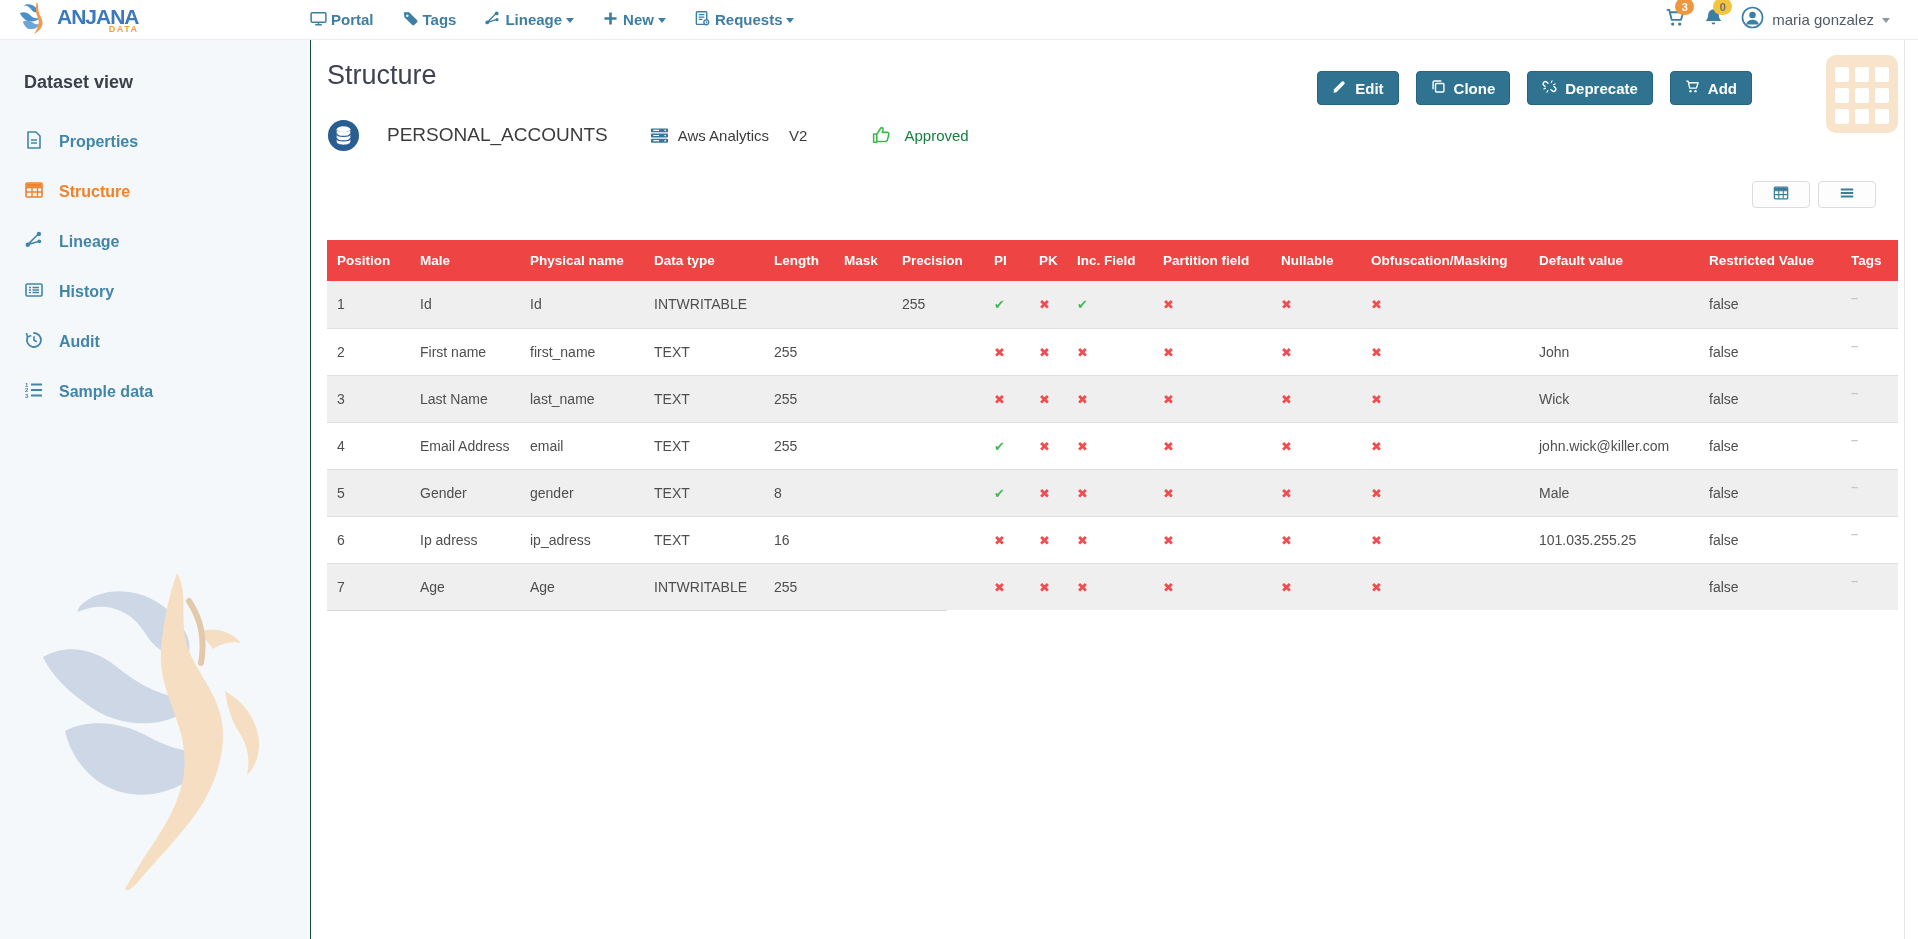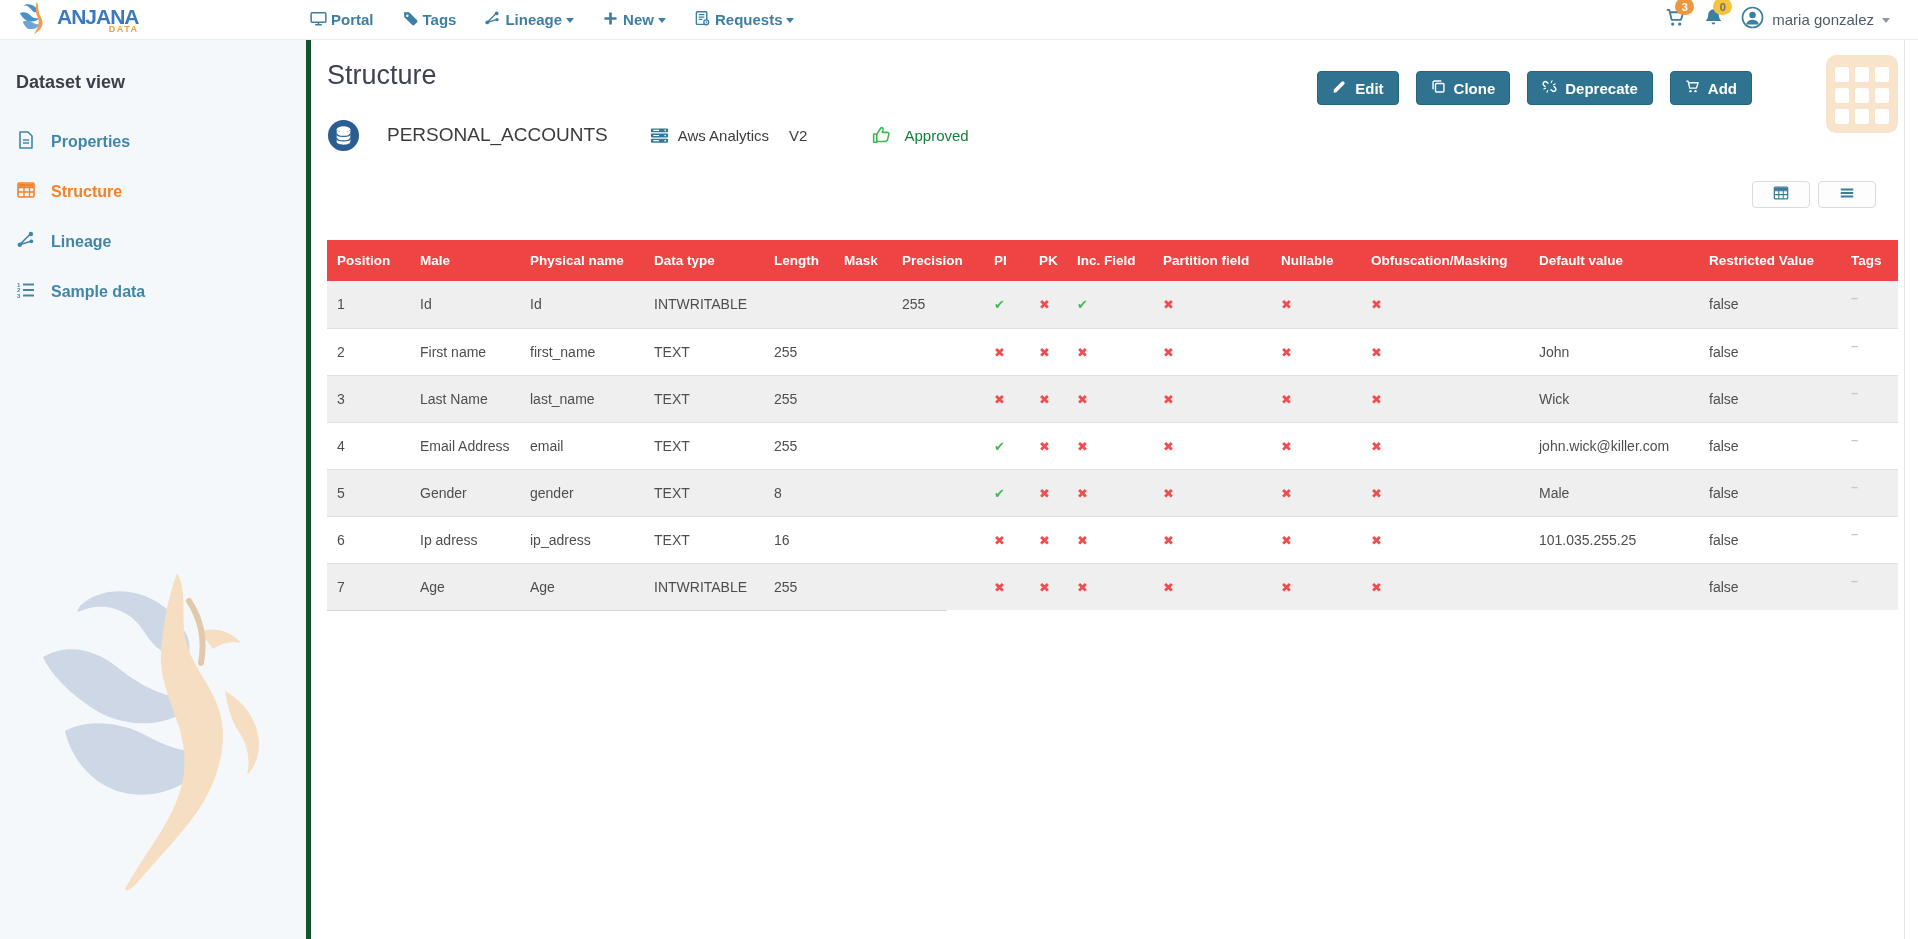--- a/index.html
+++ b/index.html
@@ -34,22 +34,22 @@
   .user-menu { display:flex; align-items:center; gap:8px; cursor:pointer; }
   .user-menu svg { width:23px; height:23px; color:#3d7fa3; }
   .user-name { font-size:15px; color:#4f5b66; }
   .user-menu .caret { color:#8a99a5; }
 
   
   .layout { display:flex; height:899px; }
 
   
   .sidebar {
-    width:311px; min-width:311px; background:#f5f8fa; border-right:5px solid #14532d;
-    padding:24px 10px 0 16px; position:relative; overflow:hidden;
+    width:311px; min-width:311px; background:#f5f8fa; border-right:1px solid #14532d;
+    padding:24px 10px 0 24px; position:relative; overflow:hidden;
   }
   .sidebar-title { font-size:18px; font-weight:700; color:#3a3f48; margin:8px 0 24px 0; }
   .side-item { display:flex; align-items:center; gap:15px; height:50px; color:#4186a8; font-size:16px; font-weight:600; cursor:pointer; }
   .side-item svg { width:20px; height:20px; flex:none; }
   .side-item.active { color:#f58025; }
   .fairy-watermark { position:absolute; left:28px; bottom:38px; width:262px; height:330px; opacity:.9; }
 
   
   .main { flex:1; position:relative; padding:0 20px 0 16px; background:#fff; }
   .scroll-line { position:absolute; right:13px; top:0; bottom:0; width:1px; background:#e4e7ea; }
@@ -238,20 +238,39 @@
     <div class="side-item">
       <span>
         <svg viewBox="0 0 18 18">
             <path d="M4 12.5 12.5 4M4.6 12.8 12.8 10.3" stroke="currentColor" stroke-width="1.4" fill="none"></path>
             <circle cx="3.4" cy="13.2" r="2" fill="currentColor"></circle>
             <circle cx="13.4" cy="3.6" r="2" fill="currentColor"></circle>
             <circle cx="13.8" cy="10.2" r="1.7" fill="currentColor"></circle>
           </svg>
       </span>
       <span>Lineage</span>
+    </div>
+    <div class="side-item">
+      <span>
+        <svg viewBox="0 0 20 20" fill="none">
+            <rect x="2" y="4" width="16" height="12" rx="1.2" stroke="currentColor" stroke-width="1.6"></rect>
+            <path d="M5 7.5h2M8.5 7.5H15M5 10h2M8.5 10H15M5 12.5h2M8.5 12.5H15" stroke="currentColor" stroke-width="1.3"></path>
+          </svg>
+      </span>
+      <span>History</span>
+    </div>
+    <div class="side-item">
+      <span>
+        <svg viewBox="0 0 20 20" fill="none">
+            <path d="M10 3a7 7 0 1 1-6.6 4.6" stroke="currentColor" stroke-width="1.8" stroke-linecap="round"></path>
+            <path d="M2.4 3l1.1 4 3.8-1.5" stroke="currentColor" stroke-width="1.6"></path>
+            <path d="M10 6.2v4l2.8 1.6" stroke="currentColor" stroke-width="1.6"></path>
+          </svg>
+      </span>
+      <span>Audit</span>
     </div>
     <div class="side-item">
       <span>
         <svg viewBox="0 0 20 20">
             <path d="M7 4.5h11M7 10h11M7 15.5h11" stroke="currentColor" stroke-width="2.2"></path>
             <text x="1" y="6.6" font-size="6" fill="currentColor">1</text>
             <text x="1" y="12.1" font-size="6" fill="currentColor">2</text>
             <text x="1" y="17.6" font-size="6" fill="currentColor">3</text>
           </svg>
       </span>

